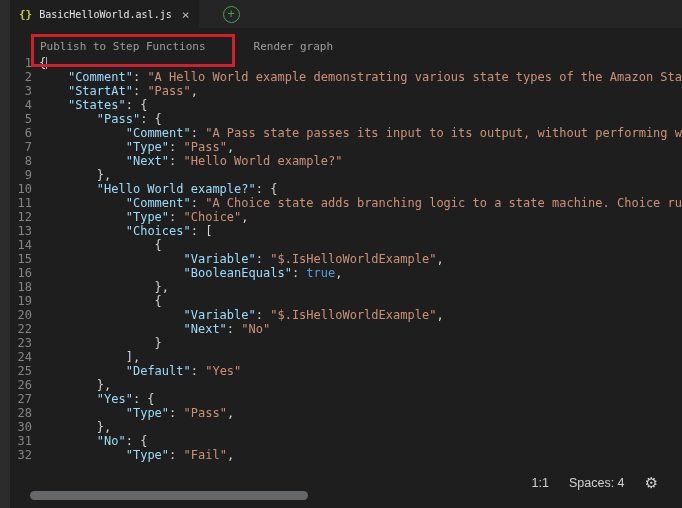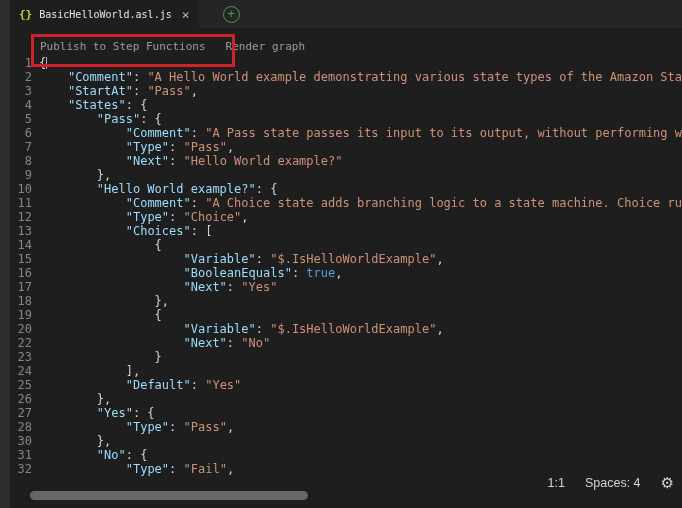--- a/index.html
+++ b/index.html
@@ -10,34 +10,34 @@
   }
   .left-strip{position:absolute;left:0;top:0;width:10px;height:508px;background:#2c2c2d;}
   .tabbar{position:absolute;left:10px;right:0;top:0;height:28px;background:#252526;display:flex;align-items:center;}
   .tab{height:28px;background:#1e1e1e;display:flex;align-items:center;padding:0 9px;gap:7px;cursor:pointer;}
   .ticon{color:#cbcb41;font-size:11px;font-weight:bold;}
   .tlabel{color:#e9e9e9;font-size:10px;white-space:nowrap;}
   .tclose{color:#bdbdbd;font-size:13px;margin-left:3px;cursor:pointer;}
   .addbtn{margin-left:24px;width:15px;height:15px;border:1.5px solid #4f9e4f;border-radius:50%;
     color:#4f9e4f;display:flex;align-items:center;justify-content:center;
     font-size:12px;line-height:1;cursor:pointer;flex:none;}
-  .codelens{position:absolute;left:40px;top:40px;display:flex;gap:20px;font-size:11px;color:#9d9d9d;}
+  .codelens{position:absolute;left:40px;top:40px;display:flex;gap:48px;font-size:11px;color:#9d9d9d;}
   .lens{cursor:pointer;white-space:nowrap;}
   .redbox{position:absolute;left:31px;top:34px;width:198px;height:27px;border:3px solid #d0202a;pointer-events:none;z-index:5;}
   .code{position:absolute;left:10px;top:56px;width:672px;}
   .line{display:flex;height:14px;line-height:14px;font-size:12px;}
   .ln{width:22px;text-align:right;color:#858585;flex:none;margin-right:7px;white-space:pre;}
   .tx{white-space:pre;}
   .tx .p{color:#d4d4d4;}
   .tx .k{color:#9cdcfe;}
   .tx .s{color:#ce9178;}
   .tx .b{color:#569cd6;}
   .cursor{display:inline-block;width:1px;height:12px;background:#aeafad;vertical-align:-2px;}
   .hscroll{position:absolute;left:30px;top:491px;width:278px;height:9px;background:#666769;border-radius:5px;cursor:pointer;z-index:6;}
-  .statusbar{position:absolute;right:8px;top:472px;height:22px;display:flex;align-items:center;gap:20px;
+  .statusbar{position:absolute;right:24px;top:472px;height:22px;display:flex;align-items:center;gap:20px;
     background:#1e1e1e;padding-left:10px;font-family:"Liberation Sans",sans-serif;
     font-size:12.5px;color:#d2d2d2;z-index:4;}
   .statusbar span{cursor:pointer;white-space:nowrap;}
   .gear{font-size:15px;color:#cfcfcf;}
 </style>
 </head>
 <body>
 
 <div class="left-strip"></div>
 
@@ -118,24 +118,20 @@
     </div>
     <div class="line">
       <span class="ln">15</span>
       <span class="tx"><span class="p">                    </span><span class="k">"Variable"</span><span class="p">: </span><span class="s">"$.IsHelloWorldExample"</span><span class="p">,</span></span>
     </div>
     <div class="line">
       <span class="ln">16</span>
       <span class="tx"><span class="p">                    </span><span class="k">"BooleanEquals"</span><span class="p">: </span><span class="b">true</span><span class="p">,</span></span>
     </div>
     <div class="line">
-      <span class="ln">17</span>
-      <span class="tx"><span class="p">                    </span><span class="k">"Next"</span><span class="p">: </span><span class="s">"Yes"</span></span>
-    </div>
-    <div class="line">
       <span class="ln">18</span>
       <span class="tx"><span class="p">                },</span></span>
     </div>
     <div class="line">
       <span class="ln">19</span>
       <span class="tx"><span class="p">                {</span></span>
     </div>
     <div class="line">
       <span class="ln">20</span>
       <span class="tx"><span class="p">                    </span><span class="k">"Variable"</span><span class="p">: </span><span class="s">"$.IsHelloWorldExample"</span><span class="p">,</span></span>

